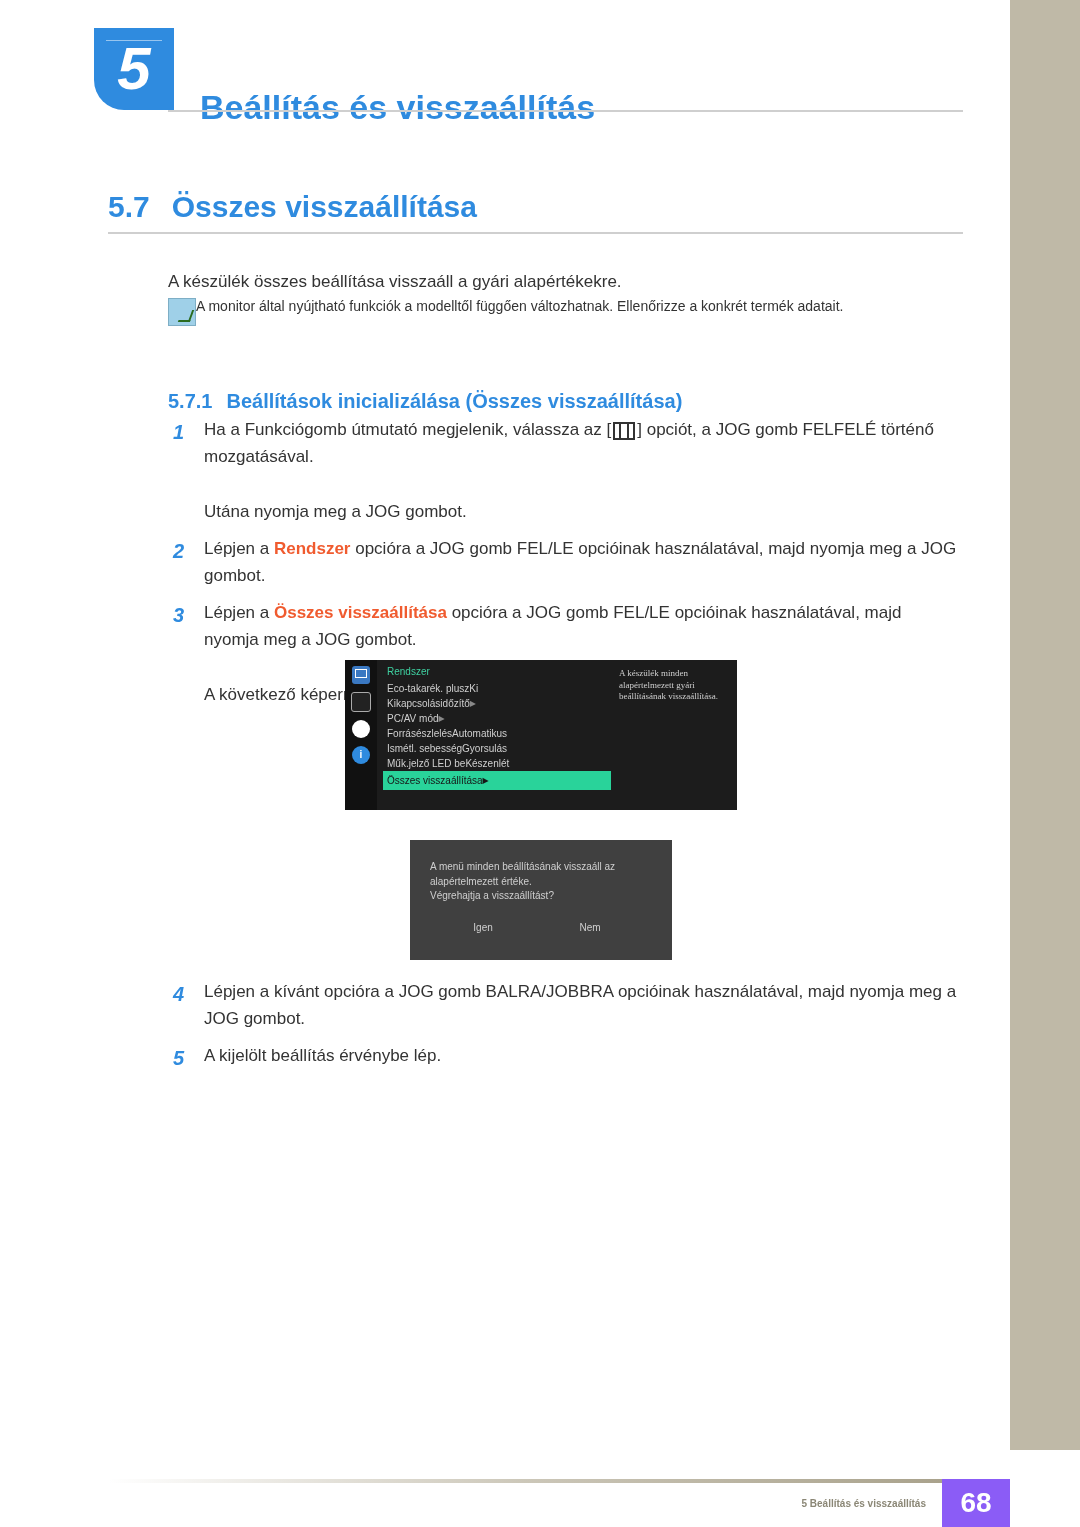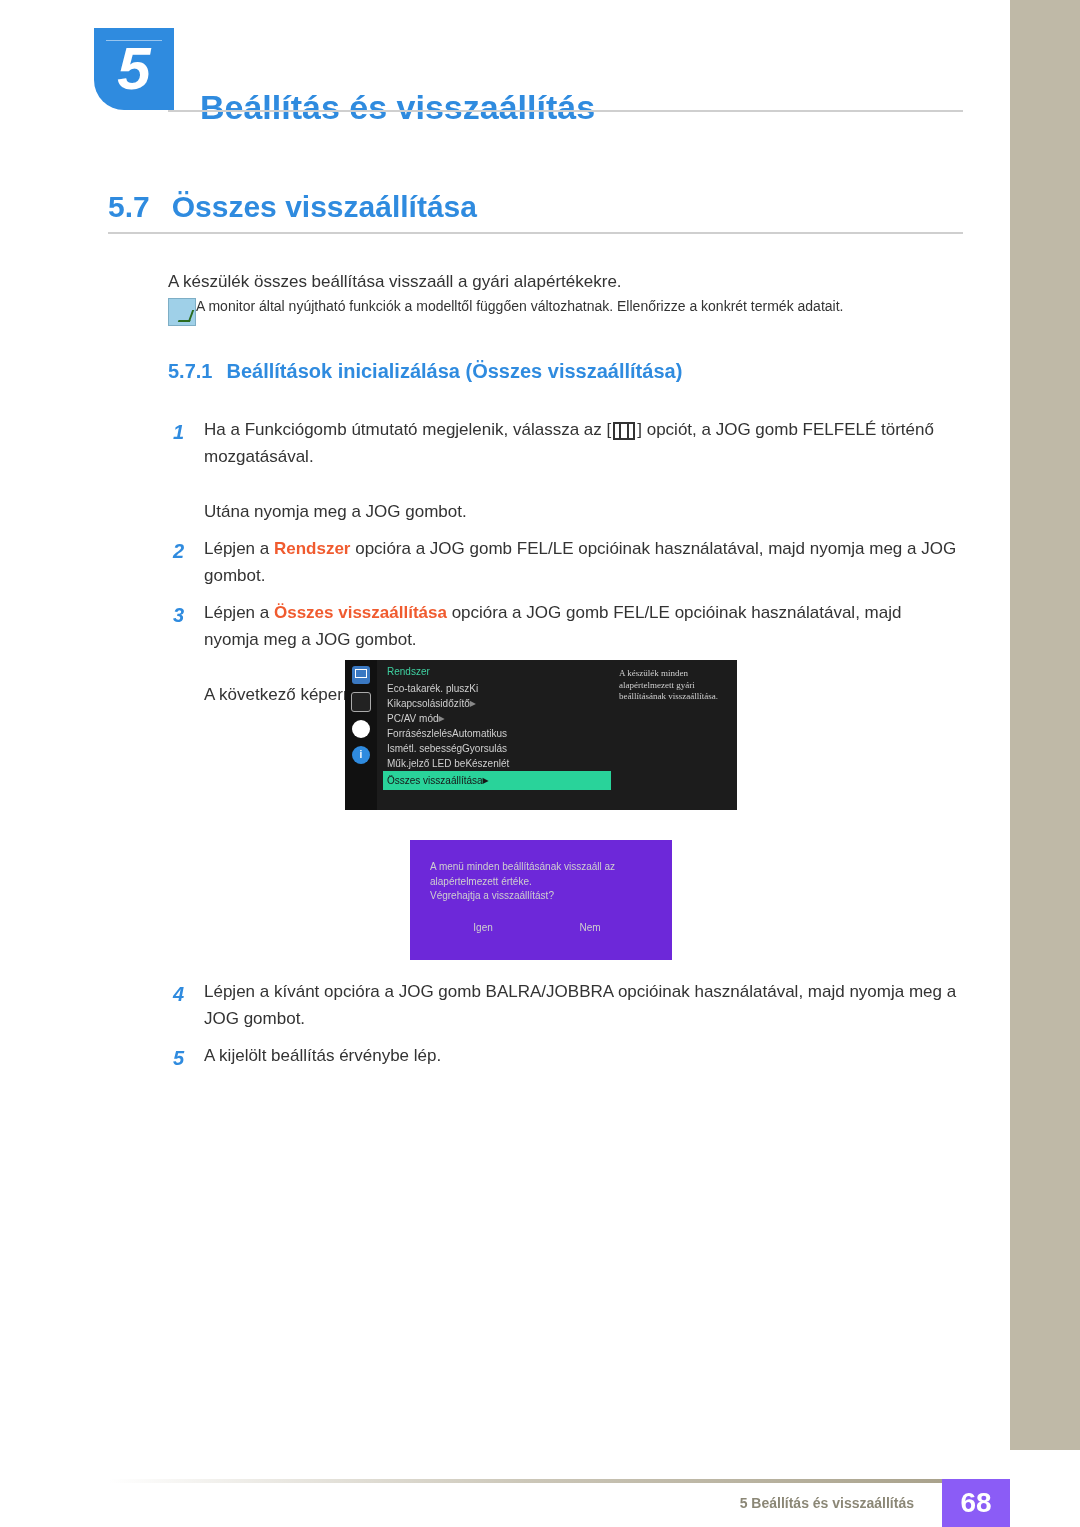--- a/index.html
+++ b/index.html
@@ -91,21 +91,21 @@
     content:"";
     position:absolute;
     right:3px; bottom:3px;
     width:10px; height:10px;
     border-bottom:2px solid #2a6b1f;
     border-right:2px solid #2a6b1f;
     transform: skewX(-20deg);
   }
   .subsection {
     position: absolute;
-    top: 360px; left: 168px;
+    top: 390px; left: 168px;
     color: #2f8bdf;
     font-size: 20px;
     font-weight: bold;
   }
   .subnum{ margin-right: 14px; }
   .steps {
     position: absolute;
     top: 416px; left: 168px; width: 790px;
     font-size: 17px;
   }
@@ -170,21 +170,21 @@
   .arrow{ color:#888; font-size:8px; padding-top:1px;}
   .osd1 .descol{
     width:110px; padding:8px 8px 0 8px; font-size:9px; line-height:1.3;font-family:Liberation Serif, serif;
   }
 
   
   .osd2{
     position:absolute;
     top:840px; left:410px;
     width:262px; height:120px;
-    background:#6d28d9;
+    background:#404040;
     color:#cfcfcf;
     font-size:10px;
     padding:20px 28px 10px 20px;
     box-sizing:border-box;
   }
   .osd2 .msg{ line-height:1.45; }
   .osd2 .btns{
     display:flex; justify-content:space-around;
     margin-top:18px;
   }
@@ -204,22 +204,22 @@
   }
   .footer .gradbar{
     position:absolute; left:108px; right:138px; top:0;
     height:4px;
     background:linear-gradient(to right, rgba(191,185,167,0) 0%, rgba(191,185,167,0.8) 50%, #a9a28c 100%);
   }
   .footer .crumb{
     position:absolute; right:138px; top:0; bottom:0;
     height:48px;
     display:flex; align-items:center;
-    color:#8b8776; font-weight:bold; font-size:14px;
-    padding-right:28px;
+    color:#8b8776; font-weight:bold; font-size:10px;
+    padding-right:16px;
   }
   .footer .pagebox{
     position:absolute; right:70px; top:0;
     width:68px; height:48px;
     background:#8b5cf6; color:#fff;
     font-size:28px; font-weight:bold;
     display:flex; align-items:center; justify-content:center;
   }
 </style>
 </head>

